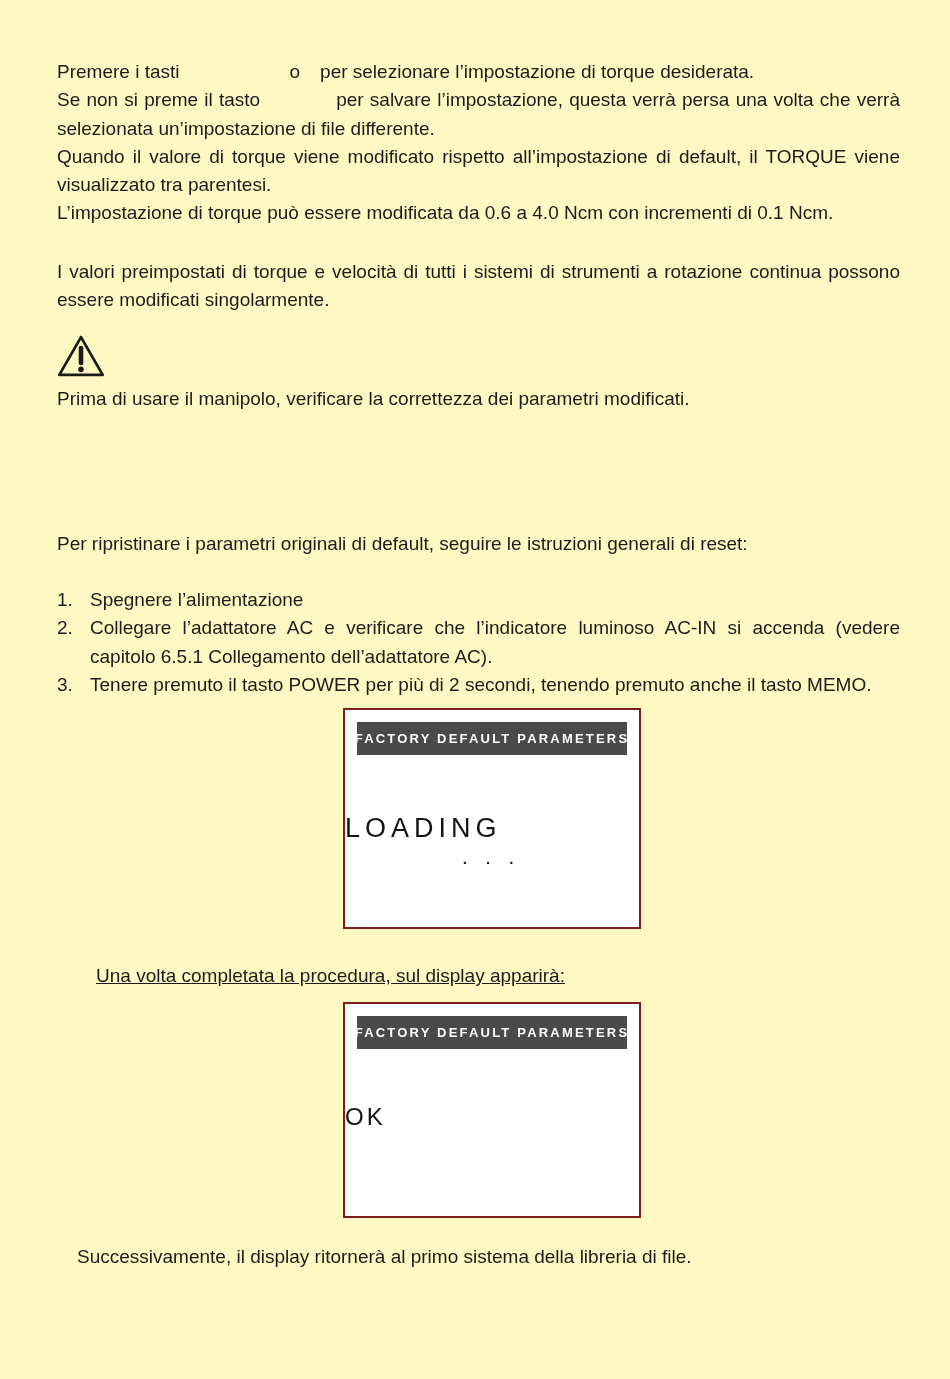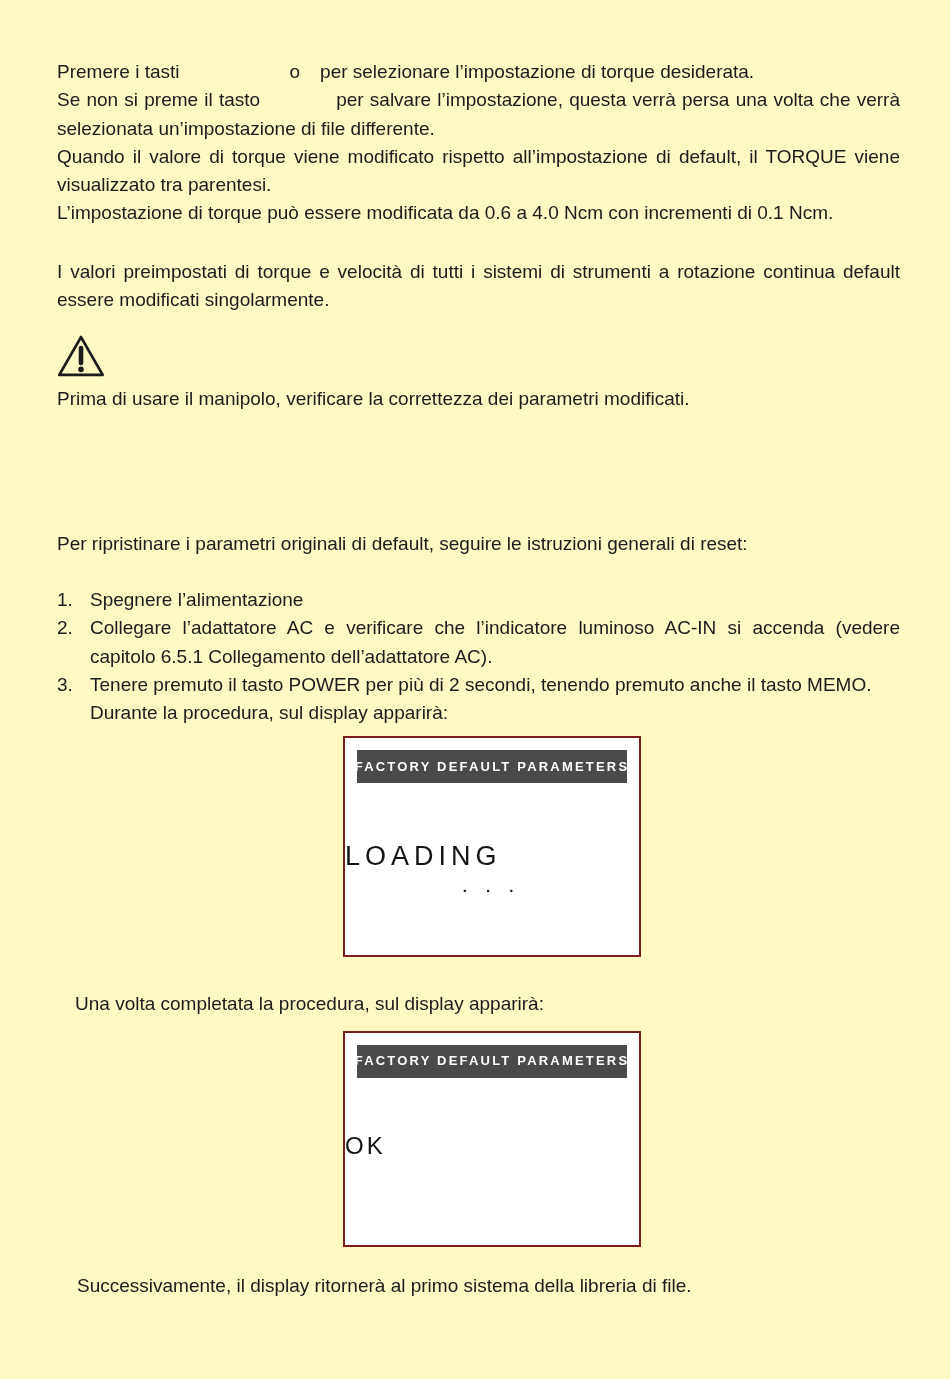--- a/index.html
+++ b/index.html
@@ -74,38 +74,38 @@
   .status-ok { margin-top: 56px; font-size: 24px; letter-spacing: 3px; }
   .display-dots {
     text-align: center;
     margin-top: 13px;
     font-size: 15px;
     font-weight: bold;
     letter-spacing: 7px;
     line-height: 1;
     color: #141414;
   }
-  .after-loading-text { margin-top: 33px; margin-left: 18px; }
+  .after-loading-text { margin-top: 33px; margin-left: 39px; text-decoration: underline; }
   .closing-text { margin-top: 25px; margin-left: 20px; }
 </style>
 </head>
 <body>
 
 <div class="page">
   <div class="content">
 
     <p class="just"><span>Premere i tasti</span><span class="gap gap-lg"></span><span>o</span><span class="gap gap-sm"></span><span>per selezionare l’impostazione di torque desiderata.</span></p>
 
     <p class="just"><span>Se non si preme il tasto</span><span class="gap gap-md"></span><span>per salvare l’impostazione, questa verrà persa una volta che verrà selezionata un’impostazione di file differente.</span></p>
 
     <p class="just">Quando il valore di torque viene modificato rispetto all’impostazione di default, il TORQUE viene visualizzato tra parentesi.</p>
 
     <p class="just">L’impostazione di torque può essere modificata da 0.6 a 4.0 Ncm con incrementi di 0.1 Ncm.</p>
 
-    <p class="just para-5">I valori preimpostati di torque e velocità di tutti i sistemi di strumenti a rotazione continua default essere modificati singolarmente.</p>
+    <p class="just para-5">I valori preimpostati di torque e velocità di tutti i sistemi di strumenti a rotazione continua possono essere modificati singolarmente.</p>
 
     <div class="warn-icon-wrap">
       <svg width="48" height="44" viewBox="0 0 52 47" aria-hidden="true">
         <path d="M26 3 L49.5 44 L2.5 44 Z" fill="none" stroke="#1c1c1c" stroke-width="3" stroke-linejoin="round"></path>
         <path d="M26 15 L26 31" fill="none" stroke="#1c1c1c" stroke-width="5" stroke-linecap="round"></path>
         <circle cx="26" cy="38" r="3" fill="#1c1c1c"></circle>
       </svg>
     </div>
 
     <p class="warn-text">Prima di usare il manipolo, verificare la correttezza dei parametri modificati.</p>
@@ -118,24 +118,20 @@
         <p class="just">Spegnere l’alimentazione</p>
       </div>
       <div class="step-row">
         <span class="step-num">2.</span>
         <p class="just">Collegare l’adattatore AC e verificare che l’indicatore luminoso AC-IN si accenda (vedere capitolo 6.5.1 Collegamento dell’adattatore AC).</p>
       </div>
       <div class="step-row">
         <span class="step-num">3.</span>
         <p class="just">Tenere premuto il tasto POWER per più di 2 secondi, tenendo premuto anche il tasto MEMO.</p>
       </div>
-      <div class="step-row">
-        <span class="step-num"></span>
-        <p>Durante la procedura, sul display apparirà:</p>
-      </div>
     </div>
 
     <div class="display-box box-loading">
       <div class="display-header">FACTORY DEFAULT PARAMETERS</div>
       <div class="display-status status-loading">LOADING</div>
       <div class="display-dots">· · ·</div>
     </div>
 
     <p class="after-loading-text">Una volta completata la procedura, sul display apparirà:</p>
 

